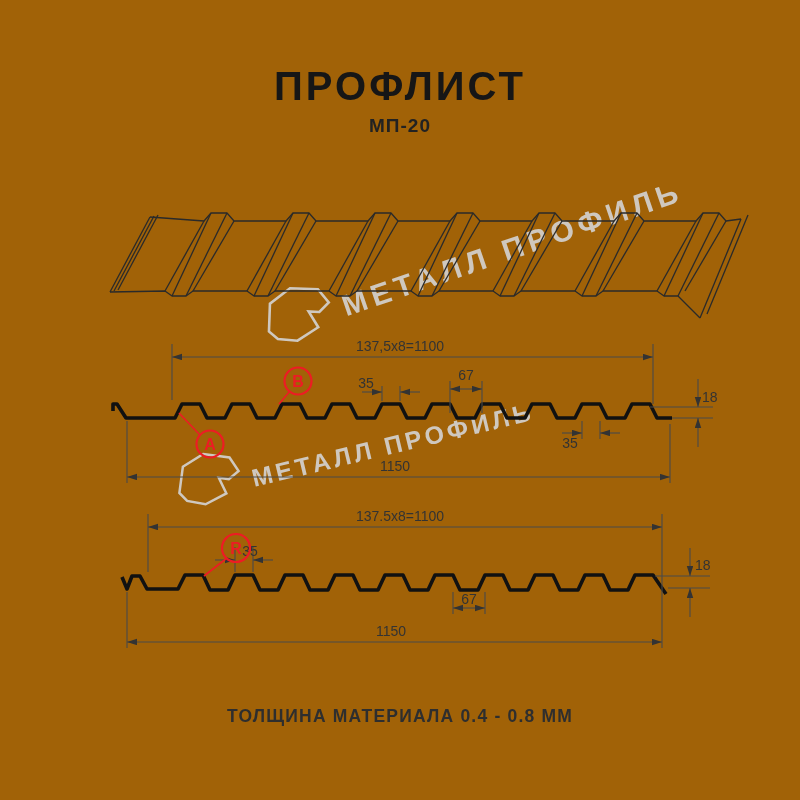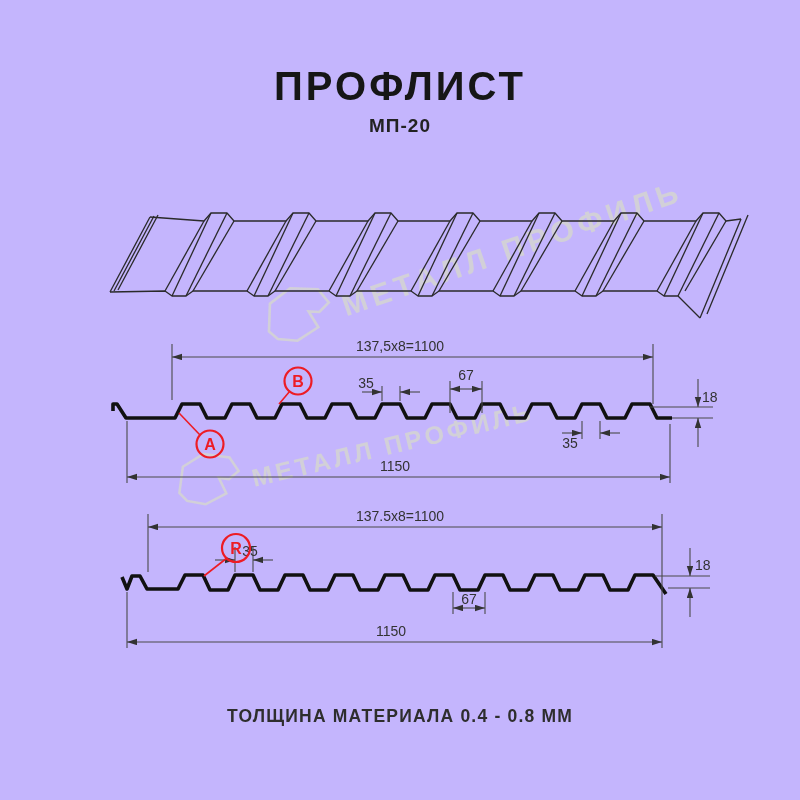--- a/index.html
+++ b/index.html
@@ -1,16 +1,16 @@
 <!DOCTYPE html>
 <html><head>
 <meta charset="utf-8">
 <style>
   html,body{margin:0;padding:0;background:#ffffff;}
-  .page{width:800px;height:800px;position:relative;background:#c4b5fd;overflow:hidden;
+  .page{width:800px;height:800px;position:relative;background:#a16207;overflow:hidden;
         font-family:"Liberation Sans", sans-serif;}
   svg text{font-family:"Liberation Sans", sans-serif;}
   .dim-text{font-size:14px;fill:#333;}
   .big-title{font-size:40px;font-weight:700;letter-spacing:3px;fill:#161616;}
   .model{font-size:19px;font-weight:600;letter-spacing:1px;fill:#222;}
   .footer-text{font-size:17.5px;font-weight:600;letter-spacing:1.2px;fill:#2e2e2e;}
   .wm-text{font-weight:700;fill:#d4d4d4;}
   .circ-letter{font-size:16px;font-weight:700;fill:#ed1c24;}
 </style>
 </head>

